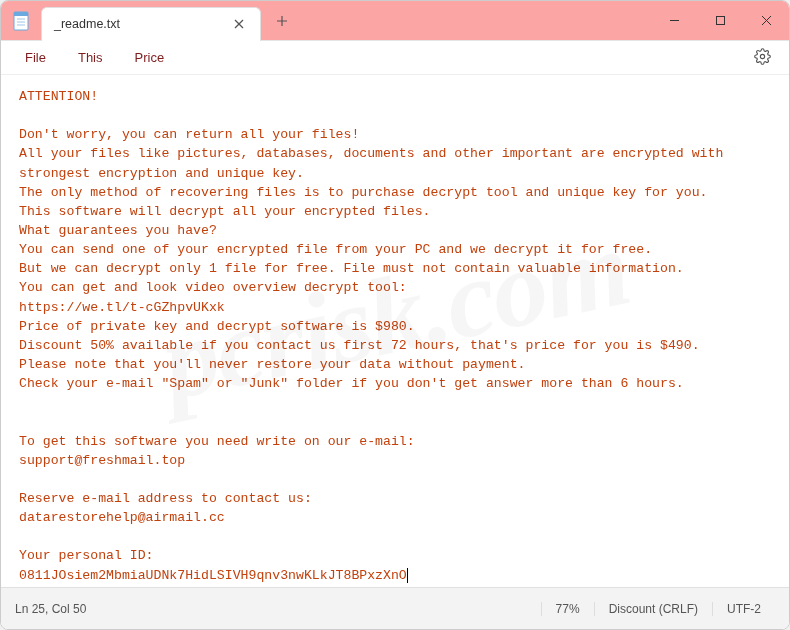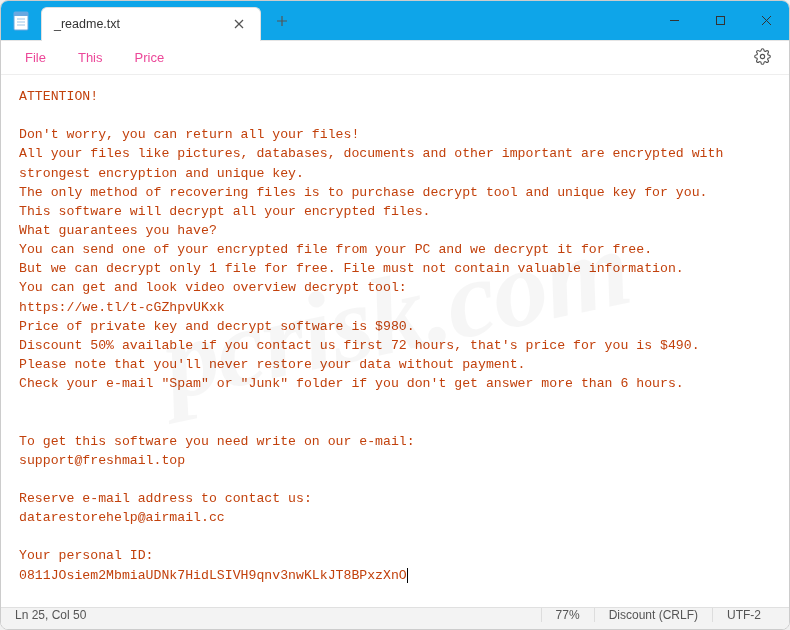--- a/index.html
+++ b/index.html
@@ -17,21 +17,21 @@
     background: #fff;
     border: 1px solid #ccc;
     border-radius: 8px;
     display: flex;
     flex-direction: column;
     overflow: hidden;
     position: relative;
   }
   .titlebar {
     height: 40px;
-    background: #0ea5e9;
+    background: #fca5a5;
     display: flex;
     align-items: center;
     border-bottom: 1px solid #e5e5e5;
   }
   .app-icon {
     width: 16px;
     height: 20px;
     margin: 0 12px;
     display: flex;
     align-items: center;
@@ -73,21 +73,21 @@
     width: 46px;
     display: flex; align-items: center; justify-content: center;
     color: #333;
   }
   .menubar {
     height: 34px;
     display: flex;
     align-items: center;
     padding: 0 8px;
     font-size: 13px;
-    color: #ec4899;
+    color: #7f1d1d;
     border-bottom: 1px solid #eee;
     background: #fff;
   }
   .menu-item { padding: 4px 16px; border-radius: 4px; }
   .settings-icon {
     margin-left: auto;
     padding: 4px 10px;
     color: #555;
   }
   .content {
@@ -101,25 +101,25 @@
     overflow: hidden;
     position: relative;
   }
   .caret {
     display: inline-block;
     width: 1px; height: 15px;
     background: #000;
     vertical-align: text-bottom;
   }
   .statusbar {
-    height: 22px;
+    height: 42px;
     background: #f3f3f3;
     border-top: 1px solid #e0e0e0;
     display: flex;
-    align-items: flex-start;
+    align-items: center;
     font-size: 12px;
     color: #555;
     padding: 0 14px;
   }
   .status-seg { padding: 0 14px; border-left: 1px solid #ddd; }
   .status-seg:first-child { border-left: none; padding-left: 0; flex: 0 0 auto; }
   .spacer { flex: 1; }
   .watermark {
     position: absolute;
     top: 50%; left: 50%;

